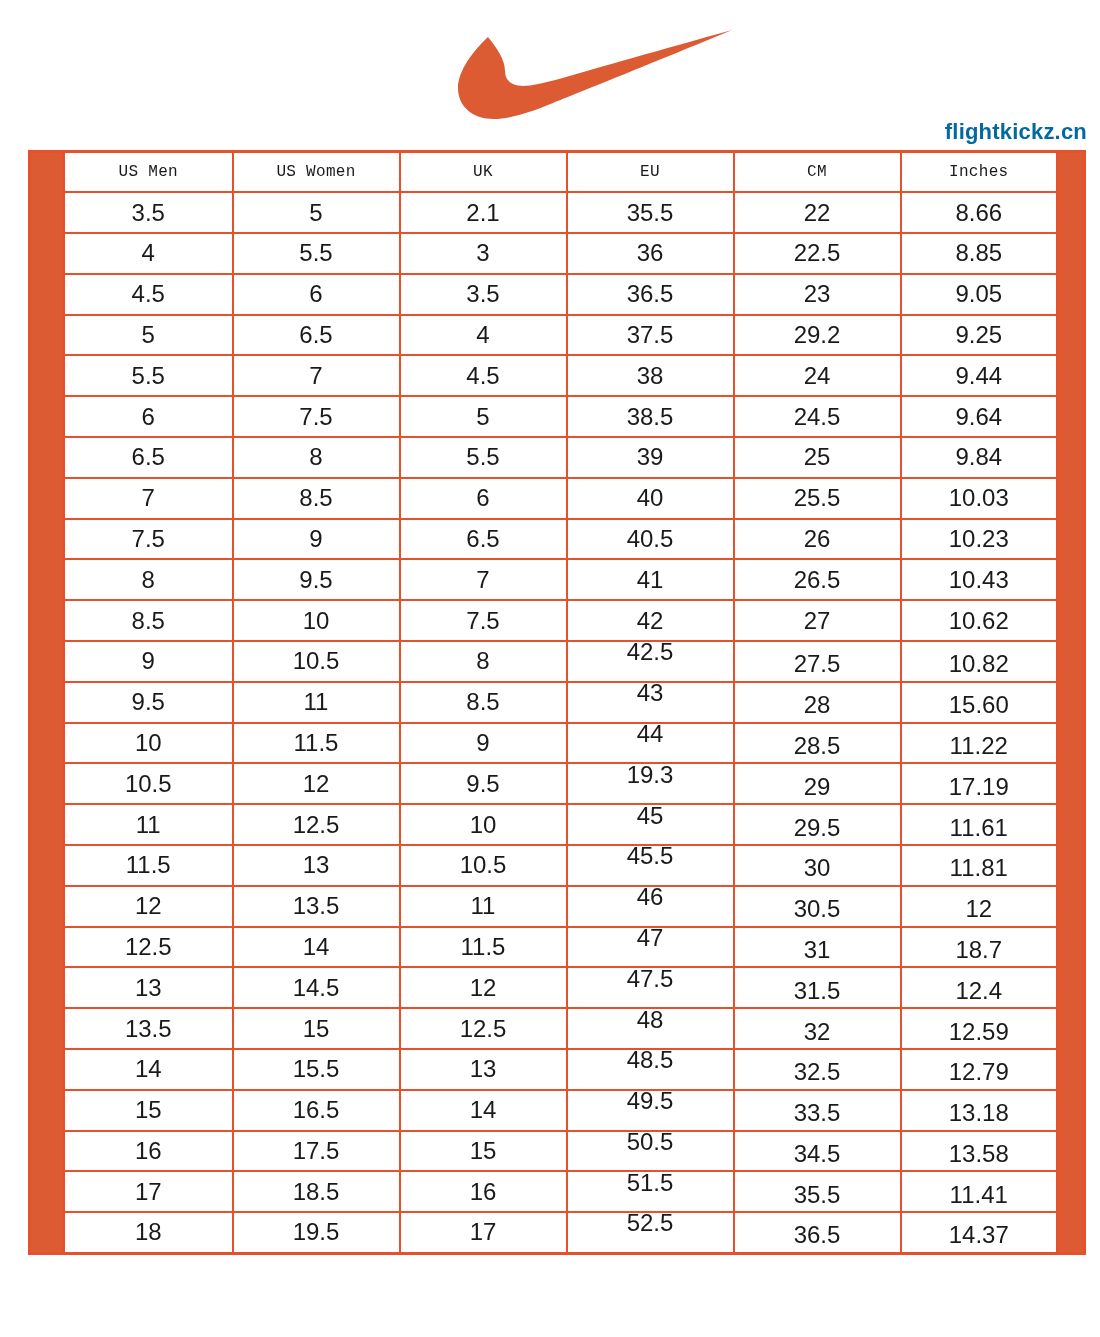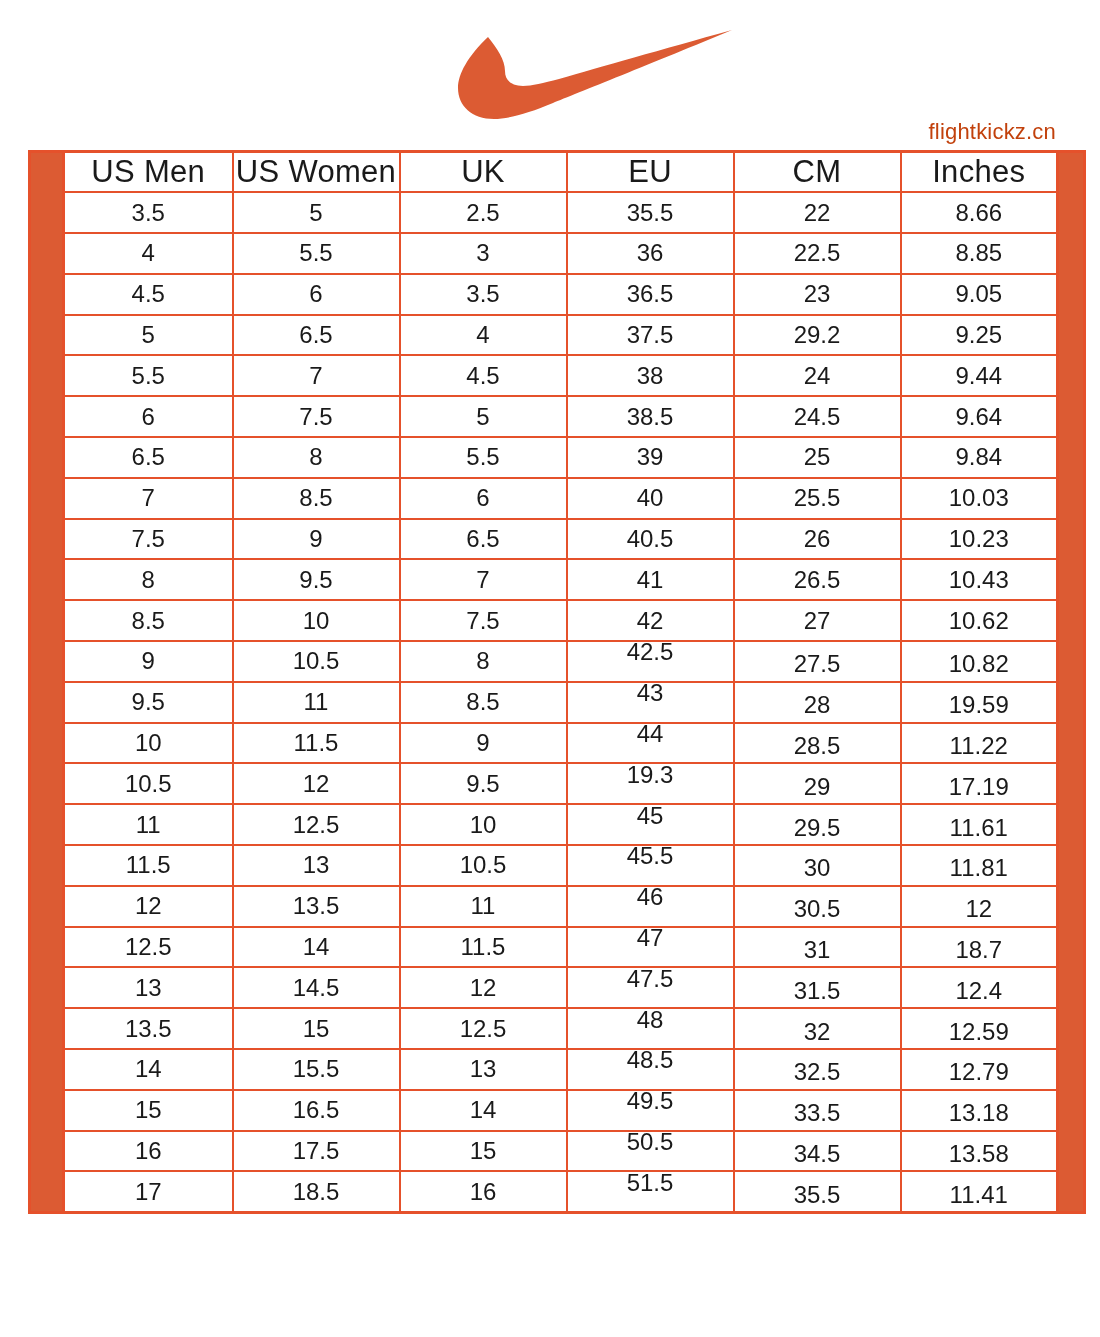--- a/index.html
+++ b/index.html
@@ -20,25 +20,25 @@
     left: 455px;
     top: 28px;
     width: 278px;
     height: 93px;
   }
 
   
   .watermark {
     position: absolute;
     top: 121px;
-    right: 44px;
+    right: 13px;
     font-size: 22px;
-    font-weight: 400;
+    font-weight: 700;
     letter-spacing: 0.2px;
-    color: #c2410c;
+    color: #0369a1;
     line-height: 1;
   }
 
   
   .chart {
     position: absolute;
     left: 28px;
     top: 150px;
     display: flex;
     align-items: stretch;
@@ -60,22 +60,23 @@
     border: 2px solid var(--border, #E5512B);
     background: #ffffff;
     text-align: center;
     vertical-align: middle;
     height: 40.8px;
     padding: 0;
     overflow: visible;
   }
   .size-table thead th {
     font-weight: 400;
-    font-size: 31px;
+    font-size: 16px;
     letter-spacing: 0.3px;
+    font-family: Liberation Mono, monospace;
   }
   .size-table td { font-size: 24px; }
   .size-table td span { display: inline-block; }
   .size-table td span.raise { transform: translateY(-9px); }
   .size-table td span.lower { transform: translateY(3px); text-align: right; }
 
   .col-usmen   { width: 169px; }
   .col-uswomen { width: 167px; }
   .col-uk      { width: 167px; }
   .col-eu      { width: 167px; }
@@ -121,21 +122,21 @@
             <th>UK</th>
             <th>EU</th>
             <th>CM</th>
             <th>Inches</th>
           </tr>
       </thead>
       <tbody>
           <tr>
             <td><span>3.5</span></td>
             <td><span>5</span></td>
-            <td><span>2.5</span></td>
+            <td><span>2.1</span></td>
             <td><span>35.5</span></td>
             <td><span>22</span></td>
             <td><span>8.66</span></td>
           </tr>
           <tr>
             <td><span>4</span></td>
             <td><span>5.5</span></td>
             <td><span>3</span></td>
             <td><span>36</span></td>
             <td><span>22.5</span></td>
@@ -220,21 +221,21 @@
             <td><span class="raise">42.5</span></td>
             <td><span class="lower">27.5</span></td>
             <td><span class="lower">10.82</span></td>
           </tr>
           <tr>
             <td><span>9.5</span></td>
             <td><span>11</span></td>
             <td><span>8.5</span></td>
             <td><span class="raise">43</span></td>
             <td><span class="lower">28</span></td>
-            <td><span class="lower">19.59</span></td>
+            <td><span class="lower">15.60</span></td>
           </tr>
           <tr>
             <td><span>10</span></td>
             <td><span>11.5</span></td>
             <td><span>9</span></td>
             <td><span class="raise">44</span></td>
             <td><span class="lower">28.5</span></td>
             <td><span class="lower">11.22</span></td>
           </tr>
           <tr>
@@ -318,19 +319,27 @@
             <td><span class="lower">13.58</span></td>
           </tr>
           <tr>
             <td><span>17</span></td>
             <td><span>18.5</span></td>
             <td><span>16</span></td>
             <td><span class="raise">51.5</span></td>
             <td><span class="lower">35.5</span></td>
             <td><span class="lower">11.41</span></td>
           </tr>
+          <tr>
+            <td><span>18</span></td>
+            <td><span>19.5</span></td>
+            <td><span>17</span></td>
+            <td><span class="raise">52.5</span></td>
+            <td><span class="lower">36.5</span></td>
+            <td><span class="lower">14.37</span></td>
+          </tr>
         </tbody>
     </table>
 
     <div class="accent-bar accent-right"></div>
   </div>
 
 </div>
 
 </body></html>

